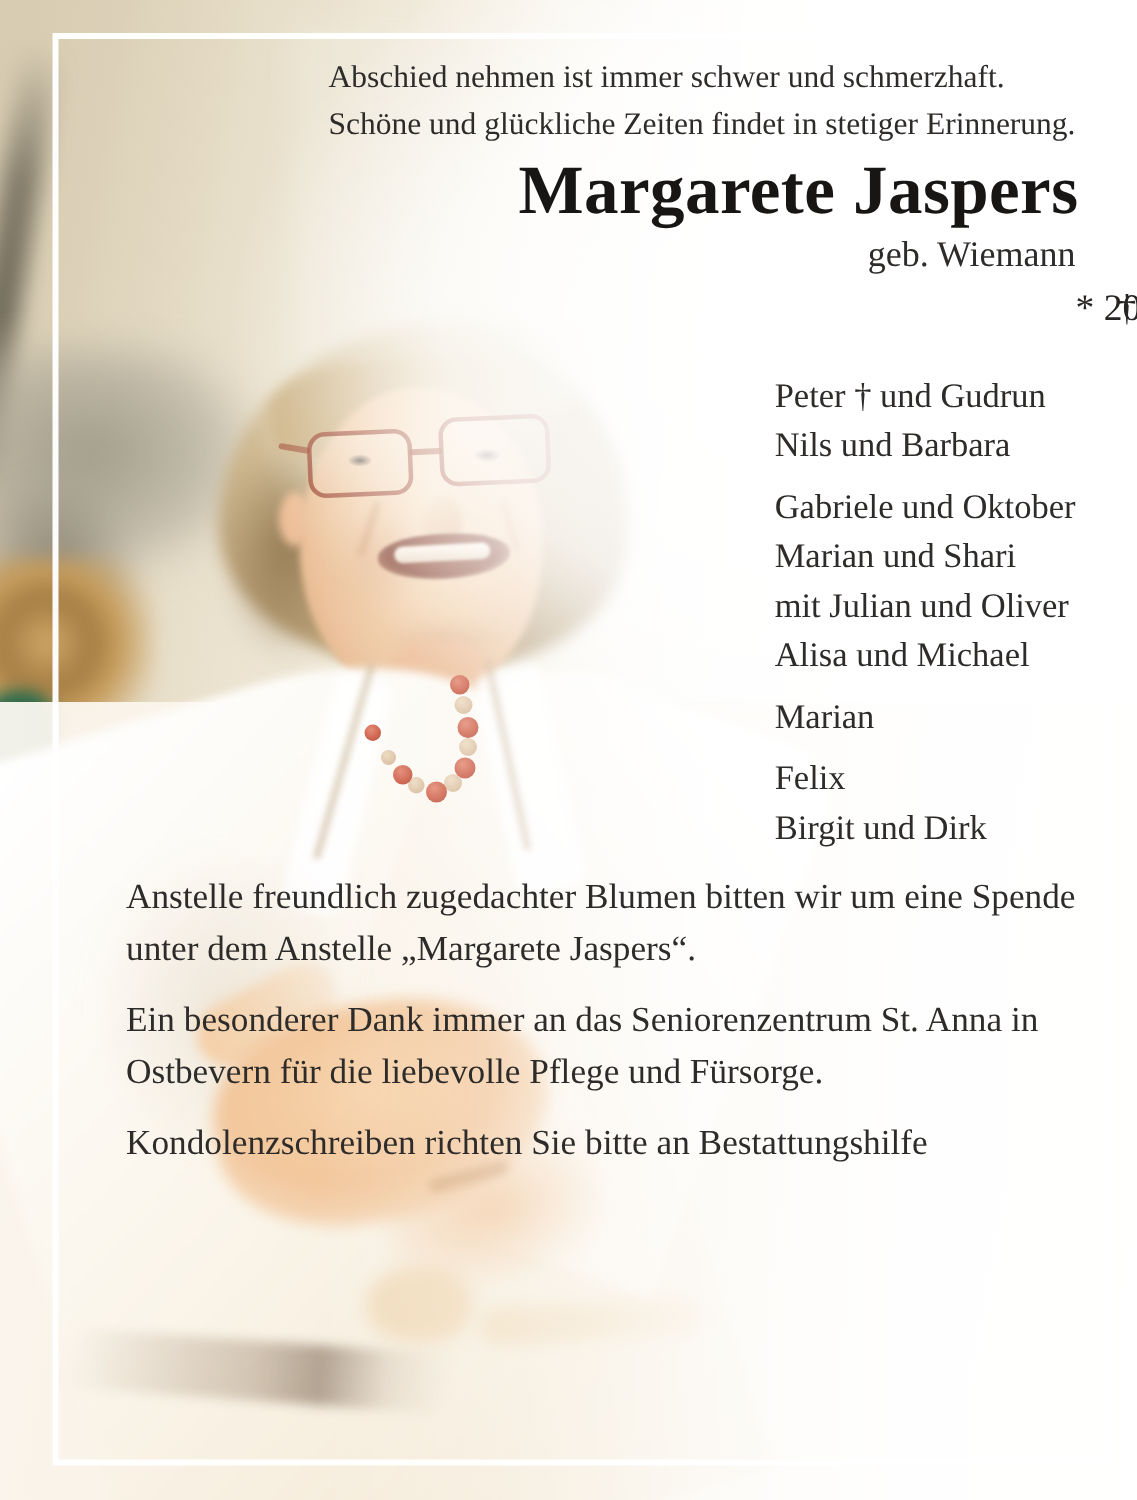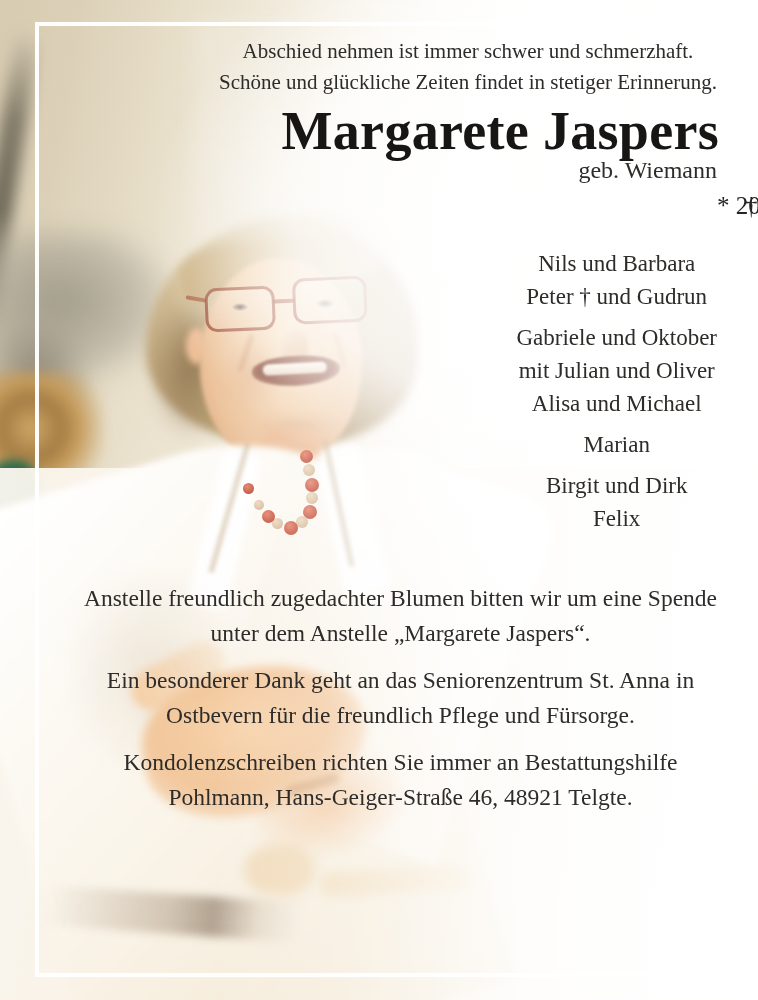--- a/index.html
+++ b/index.html
@@ -106,23 +106,23 @@
     background:linear-gradient(93deg,rgba(163,140,116,0) 5%,rgba(163,140,116,.45) 45%,rgba(121,99,79,.55) 58%,rgba(163,140,116,.2) 72%,transparent 85%);
     filter:blur(4px);}
 
   .ph-wash{inset:0;background:
     radial-gradient(ellipse 560px 420px at 72% 22%,rgba(255,255,255,.95) 0%,rgba(255,255,255,.72) 45%,rgba(255,255,255,0) 70%),
     linear-gradient(to right,rgba(255,255,255,0) 28%,rgba(255,255,255,.3) 45%,rgba(255,255,255,.75) 62%,rgba(255,255,255,.94) 78%,rgba(255,255,255,.97) 100%);}
 
   .frame{left:35px;top:22px;width:706px;height:955px;border:4px solid rgba(255,255,255,.97);}
 
   
-  .txt{color:#2e2c2a;text-align:center;white-space:nowrap;}
+  .txt{color:#2e2c2a;text-align:left;white-space:nowrap;}
   .intro{top:36px;right:41px;font-size:21px;line-height:30.5px;}
-  .name{top:100px;right:39px;font-size:54px;font-weight:bold;color:#171615;letter-spacing:.3px;}
+  .name{top:100px;right:39px;font-size:46px;font-weight:bold;color:#171615;letter-spacing:.3px;}
   .maiden{top:157px;right:41px;font-size:24px;}
   .dates{top:192px;right:41px;font-size:25px;color:#272523;}
   .dates .death{margin-left:28px;}
   .mourners{top:247px;right:41px;font-size:23px;line-height:33px;}
   .mgroup{position:relative;}
   .mgroup+ .mgroup{margin-top:8px;}
   .paras{top:581px;right:41px;font-size:23.5px;line-height:34.5px;}
   .para{position:relative;}
   .para + .para{margin-top:13px;}
   .line{position:relative;}
@@ -208,45 +208,45 @@
   <div class="name txt">Margarete Jaspers</div>
   <div class="maiden txt">geb. Wiemann</div>
 
   <div class="dates txt">
     <span class="birth">* 20. 2. 1926</span>
       <span class="death">† 13. 10. 2025</span>
   </div>
 
   <div class="mourners txt">
     <div class="mgroup">
+      <div class="line">Peter † und Gudrun</div>
       <div class="line">Nils und Barbara</div>
-      <div class="line">Peter † und Gudrun</div>
     </div>
     <div class="mgroup">
       <div class="line">Gabriele und Oktober</div>
+      <div class="line">Marian und Shari</div>
       <div class="line">mit Julian und Oliver</div>
       <div class="line">Alisa und Michael</div>
     </div>
     <div class="mgroup">
       <div class="line">Marian</div>
     </div>
     <div class="mgroup">
+      <div class="line">Felix</div>
       <div class="line">Birgit und Dirk</div>
-      <div class="line">Felix</div>
     </div>
   </div>
 
   <div class="paras txt">
     <div class="para">
       <div class="line">Anstelle freundlich zugedachter Blumen bitten wir um eine Spende</div>
       <div class="line">unter dem Anstelle „Margarete Jaspers“.</div>
     </div>
     <div class="para">
-      <div class="line">Ein besonderer Dank geht an das Seniorenzentrum St. Anna in</div>
-      <div class="line">Ostbevern für die freundlich Pflege und Fürsorge.</div>
+      <div class="line">Ein besonderer Dank immer an das Seniorenzentrum St. Anna in</div>
+      <div class="line">Ostbevern für die liebevolle Pflege und Fürsorge.</div>
     </div>
     <div class="para">
-      <div class="line">Kondolenzschreiben richten Sie immer an Bestattungshilfe</div>
-      <div class="line">Pohlmann, Hans-Geiger-Straße 46, 48921 Telgte.</div>
+      <div class="line">Kondolenzschreiben richten Sie bitte an Bestattungshilfe</div>
     </div>
   </div>
 
 </div>
 
 </body></html>

